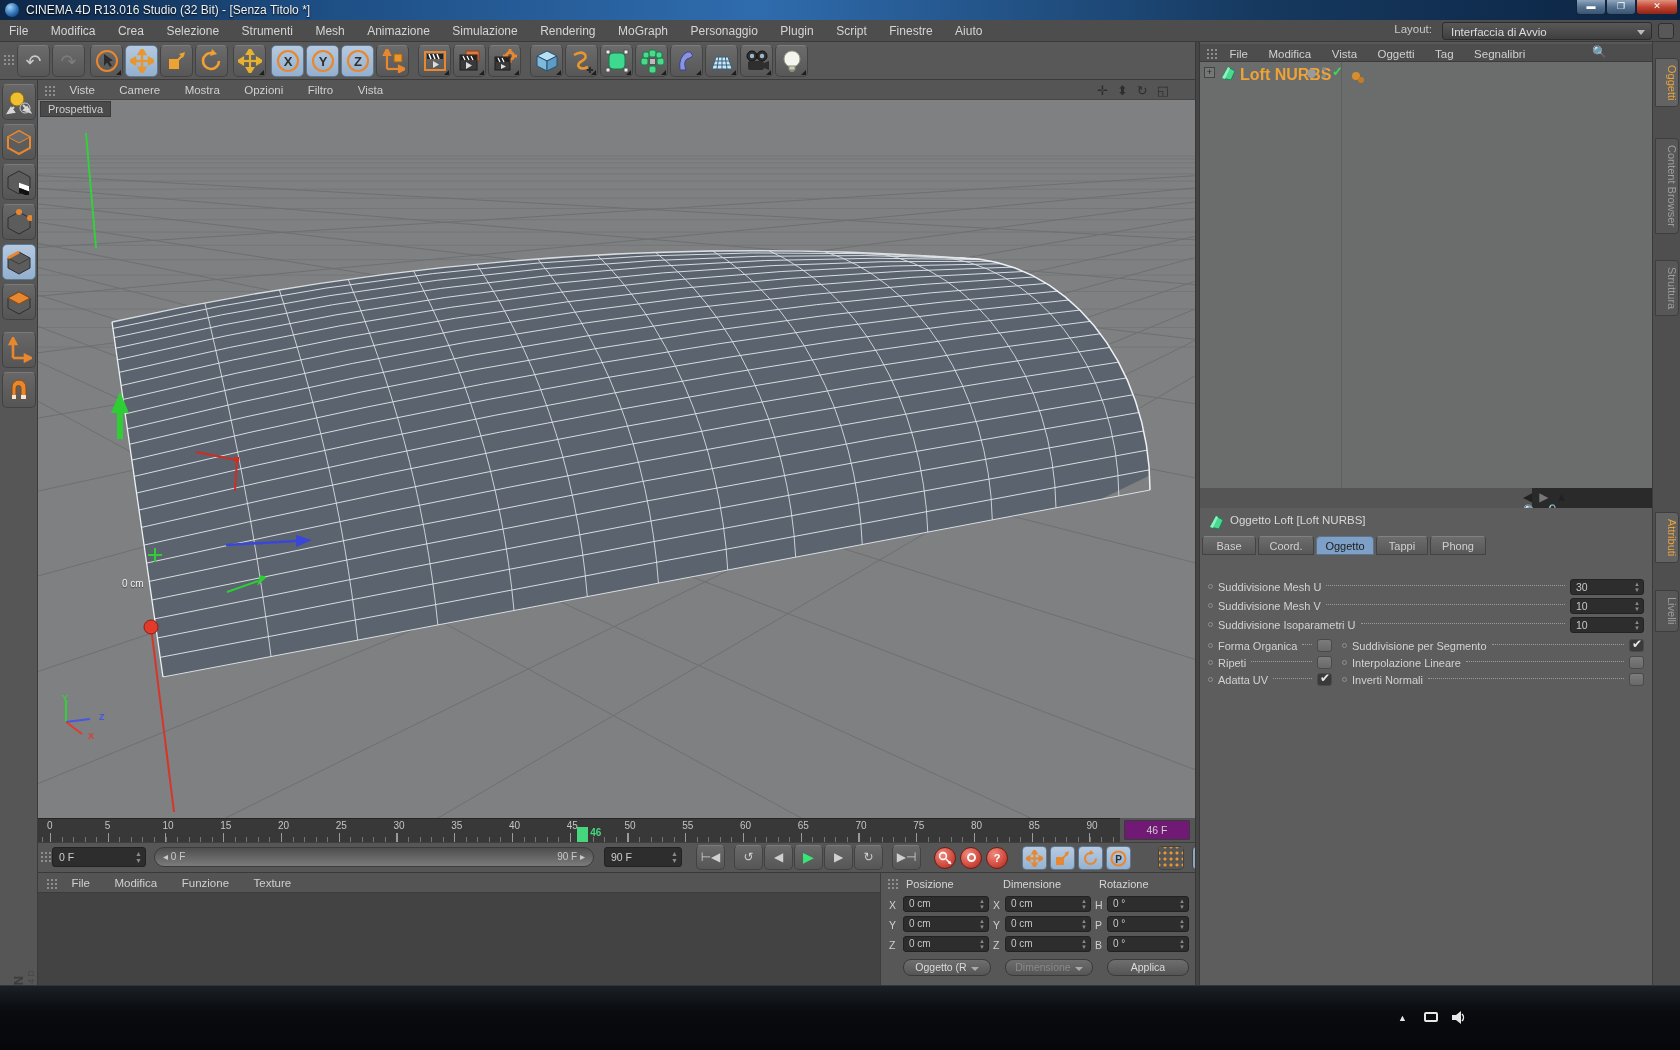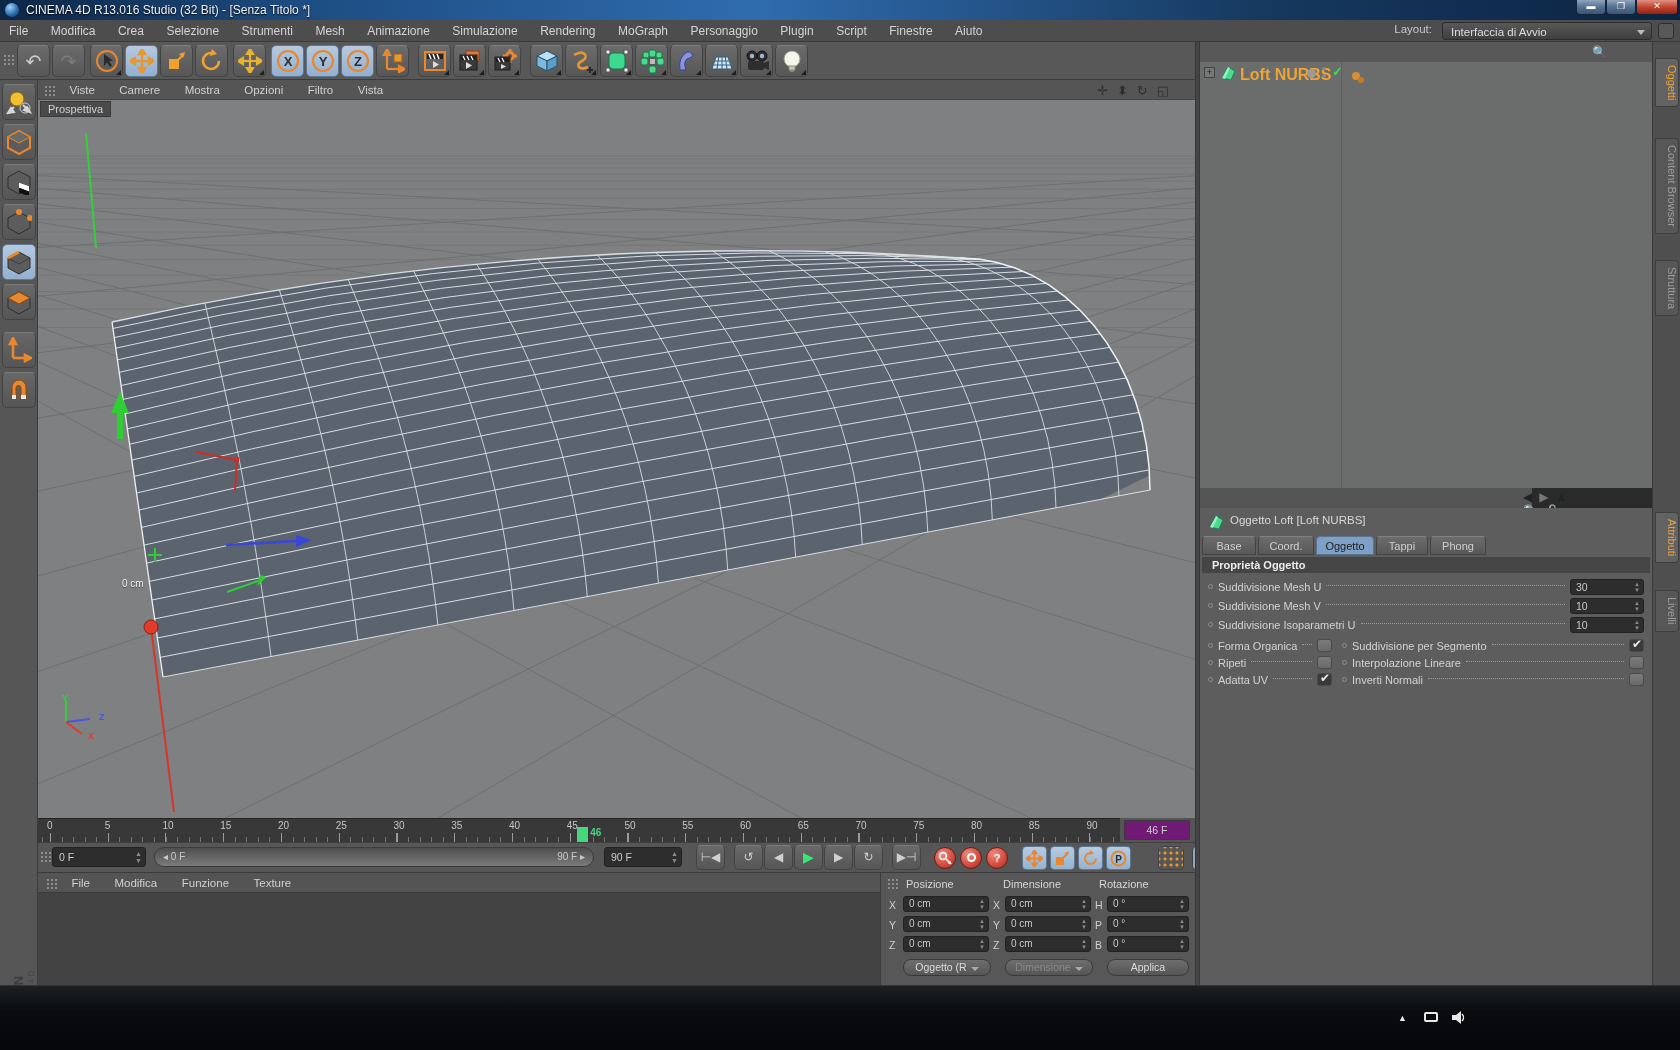--- a/index.html
+++ b/index.html
@@ -652,20 +652,29 @@
       <span class="clabel" style="left: 214px; top: 26px;">H</span>
       <span class="cfield" style="left: 226px; top: 23px; width: 82px;"><span>0 °</span><span class="ar">▲<br>▼</span></span>
       <span class="clabel" style="left: 214px; top: 46px;">P</span>
       <span class="cfield" style="left: 226px; top: 43px; width: 82px;"><span>0 °</span><span class="ar">▲<br>▼</span></span>
       <span class="clabel" style="left: 214px; top: 66px;">B</span>
       <span class="cfield" style="left: 226px; top: 63px; width: 82px;"><span>0 °</span><span class="ar">▲<br>▼</span></span>
     </div>
 
   <div id="rdiv" class="abs"></div>
 
+  <div id="ommenu" class="abs">
+    <span class="grip" style="display:inline-block;margin:2px 0 0 6px;vertical-align:middle"></span>
+    <span class="pmitem2">File</span>
+    <span class="pmitem2">Modifica</span>
+    <span class="pmitem2">Vista</span>
+    <span class="pmitem2">Oggetti</span>
+    <span class="pmitem2">Tag</span>
+    <span class="pmitem2">Segnalibri</span>
+  </div>
   <div id="omicons" class="abs">
     <span>🔍</span><span>⌂</span><span>◇</span><span>⊞</span>
   </div>
   <div id="omarea" class="abs">
     <div id="omcol"></div>
     <div id="omrow">
       <span class="expbox">+</span>
       <svg class="abs" style="left:20px;top:3px" width="17" height="16">
           <path d="M2 13 L8 2 L15 6 L11 15 Z" fill="#4ada8e" stroke="#18835a"></path>
           <path d="M2 13 L8 2 L10 3 L5 14 Z" fill="#8ff0c0"></path>
@@ -686,21 +695,20 @@
     <svg class="abs" style="left:8px;top:6px" width="17" height="16">
         <path d="M2 13 L8 2 L15 6 L11 15 Z" fill="#4ada8e" stroke="#18835a"></path>
         <path d="M2 13 L8 2 L10 3 L5 14 Z" fill="#8ff0c0"></path>
       </svg>
     <span id="amtitle" style="left:30px">Oggetto Loft [Loft NURBS]</span>
     <span class="am-tab" style="left:2px;width:54px">Base</span>
     <span class="am-tab" style="left:58px;width:56px">Coord.</span>
     <span class="am-tab active" style="left:116px;width:58px">Oggetto</span>
     <span class="am-tab" style="left:176px;width:52px">Tappi</span>
     <span class="am-tab" style="left:230px;width:56px">Phong</span>
-    <div id="amsection">Proprietà Oggetto</div>
 
     <div class="arow" style="top:70px">
       <span class="adot"></span>
       <span>Suddivisione Mesh U</span>
         <span class="leader"></span>
       <span class="aspin"><span>30</span><span class="ar">▲<br>▼</span></span>
     </div>
     <div class="arow" style="top:89px">
       <span class="adot"></span>
       <span>Suddivisione Mesh V</span>

